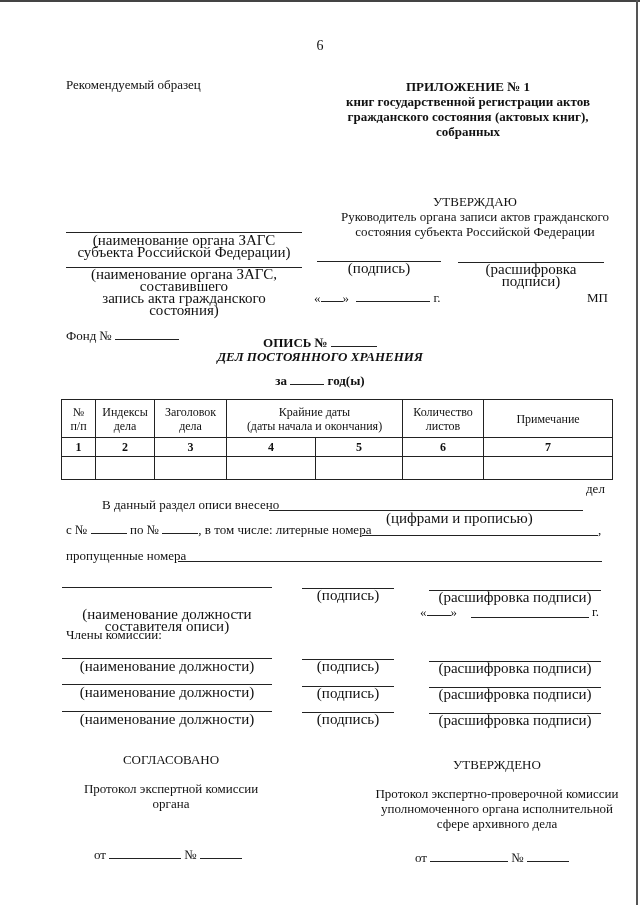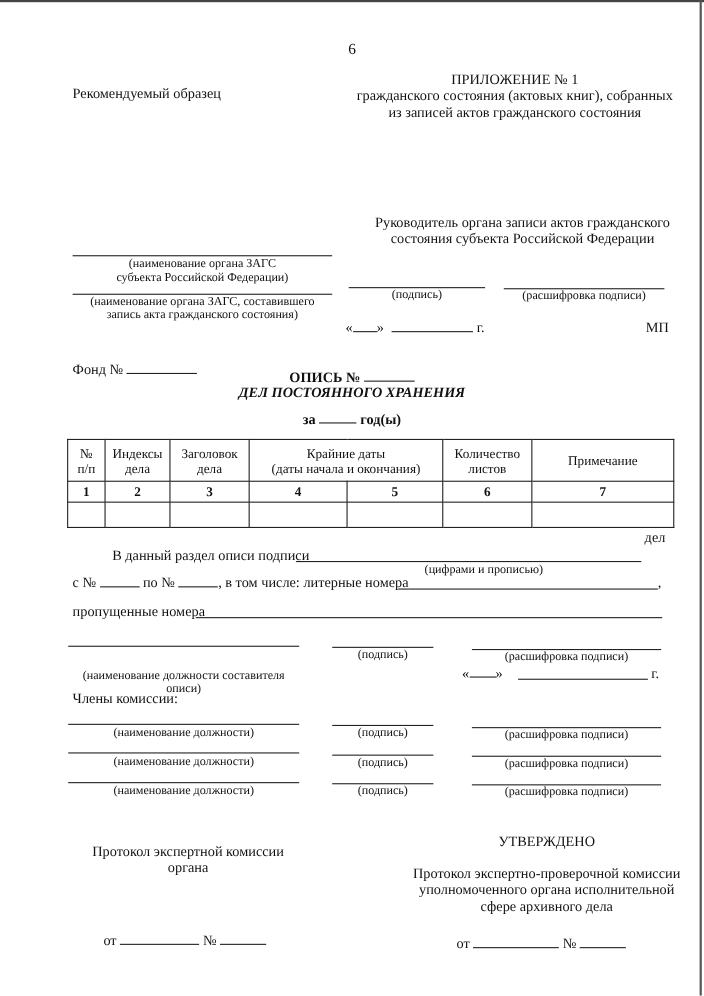--- a/index.html
+++ b/index.html
@@ -4,21 +4,21 @@
 <style>
   html, body { margin: 0; padding: 0; }
   body {
     width: 640px; height: 905px; position: relative; overflow: hidden;
     background: #ffffff; color: #111;
     font-family: "Liberation Serif", "DejaVu Serif", serif;
   }
   .abs { position: absolute; }
   .c { text-align: center; }
   .t13 { font-size: 13px; line-height: 15px; }
-  .t10 { font-size: 11px; line-height: 12px; }
+  .t10 { font-size: 15px; line-height: 12px; }
   .b { font-weight: bold; }
   .line { position: absolute; border-top: 1px solid #222; height: 0; }
   .topedge { position: absolute; left: 0; top: 0; width: 640px; height: 2px; background: #444; }
   .rightedge { position: absolute; right: 2px; top: 0; width: 2px; height: 905px; background: #555; }
   .ul { display: inline-block; border-bottom: 1px solid #222; height: 11px; vertical-align: baseline; }
   table.opis {
     position: absolute; left: 61px; top: 399px; width: 551px;
     border-collapse: collapse; table-layout: fixed;
     font-size: 12px; line-height: 14px;
   }
@@ -30,27 +30,28 @@
 </head>
 <body>
 
 <div class="topedge"></div>
 <div class="rightedge"></div>
 
 <div class="abs t13 c" style="left:300px; top:38px; width:40px; font-size:14px;">6</div>
 
 <div class="abs t13" style="left:66px; top:77px;">Рекомендуемый образец</div>
 
-<div class="abs t13 c" style="left:318px; top:64px; width:300px;">
+<div class="abs t13 c" style="left:318px; top:79px; width:300px;font-weight:bold;">
   <div>ПРИЛОЖЕНИЕ № 1</div>
+  <div>книг государственной регистрации актов</div>
   <div>гражданского состояния (актовых книг), собранных</div>
-  <div>из записей актов гражданского состояния</div>
 </div>
 
 <div class="abs t13 c" style="left:330px; top:194px; width:290px;">
+  <div>УТВЕРЖДАЮ</div>
   <div>Руководитель органа записи актов гражданского</div>
   <div>состояния субъекта Российской Федерации</div>
 </div>
 
 <div class="line" style="left:66px; top:232px; width:236px;"></div>
 <div class="abs t10 c" style="left:66px; top:234px; width:236px;">
   <div>(наименование органа ЗАГС</div>
   <div>субъекта Российской Федерации)</div>
 </div>
 <div class="line" style="left:66px; top:267px; width:236px;"></div>
@@ -137,21 +138,21 @@
     <td></td>
     <td></td>
     <td></td>
     <td></td>
     <td></td>
     <td></td>
   </tr>
 </tbody>
   </table>
 
-<div class="abs t13" style="left:102px; top:497px;">В данный раздел описи подписи</div>
+<div class="abs t13" style="left:102px; top:497px;">В данный раздел описи внесено</div>
 <div class="line" style="left:269px; top:510px; width:314px;"></div>
 <div class="abs t13" style="left:586px; top:481px;">дел</div>
 <div class="abs t10" style="left:386px; top:512px;">(цифрами и прописью)</div>
 
 <div class="abs t13" style="left:66px; top:522px; white-space:nowrap;">
   <span>с №</span>
   <span class="ul" style="width:36px;"></span>
   <span>по №</span>
   <span class="ul" style="width:36px;"></span><span>, в том числе: литерные номера</span>
 </div>
@@ -191,20 +192,21 @@
 <div class="abs t10 c" style="left:429px; top:688px; width:172px;">(расшифровка подписи)</div>
 
 <div class="line" style="left:62px; top:711px; width:210px;"></div>
 <div class="abs t10 c" style="left:62px; top:713px; width:210px;">(наименование должности)</div>
 <div class="line" style="left:302px; top:712px; width:92px;"></div>
 <div class="abs t10 c" style="left:302px; top:713px; width:92px;">(подпись)</div>
 <div class="line" style="left:429px; top:713px; width:172px;"></div>
 <div class="abs t10 c" style="left:429px; top:714px; width:172px;">(расшифровка подписи)</div>
 
 <div class="abs t13 c" style="left:66px; top:752px; width:210px;">
+  <div>СОГЛАСОВАНО</div>
   <div style="height:14px;"></div>
   <div>Протокол экспертной комиссии органа</div>
 </div>
 <div class="abs t13" style="left:94px; top:847px; white-space:nowrap;">
   <span>от</span>
   <span class="ul" style="width:72px;"></span>
   <span>№</span>
   <span class="ul" style="width:42px;"></span>
 </div>
 

